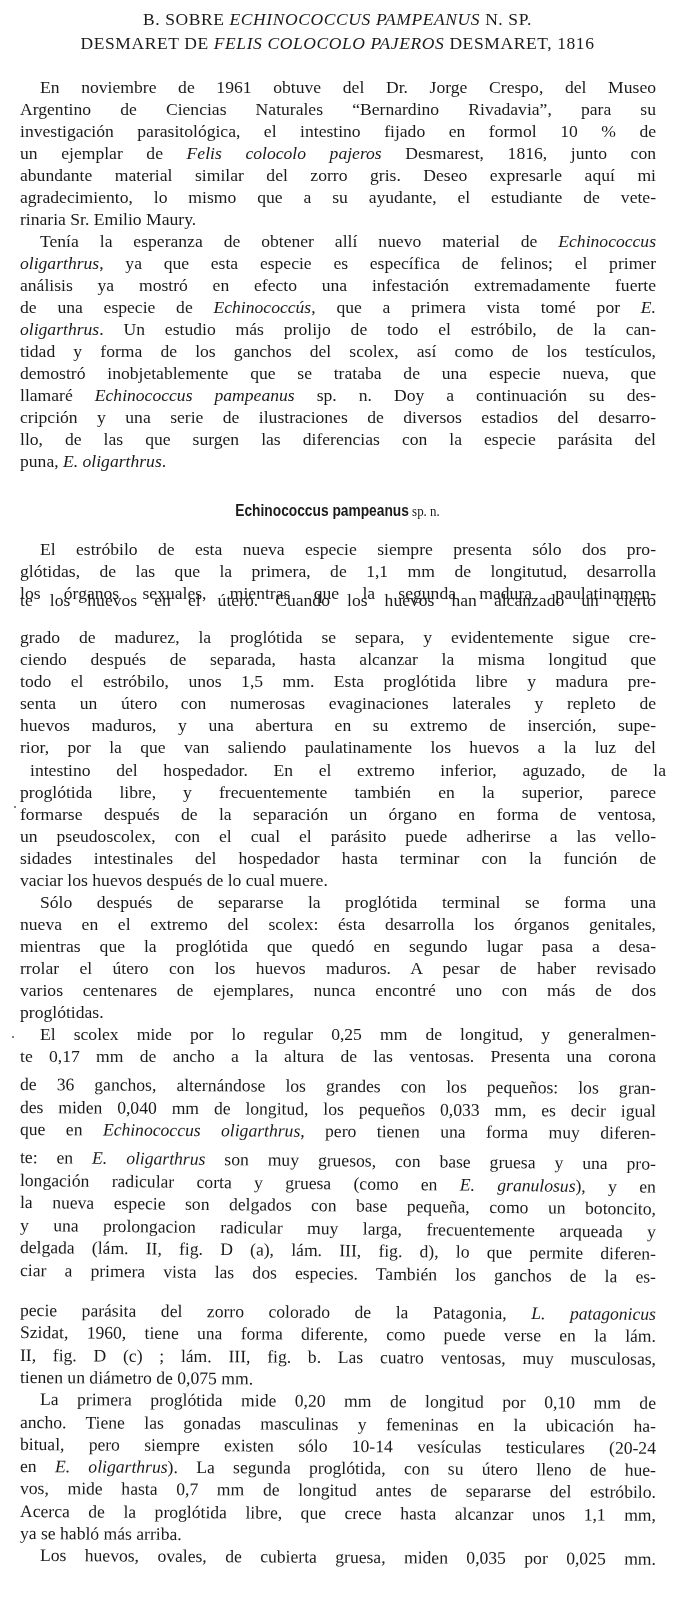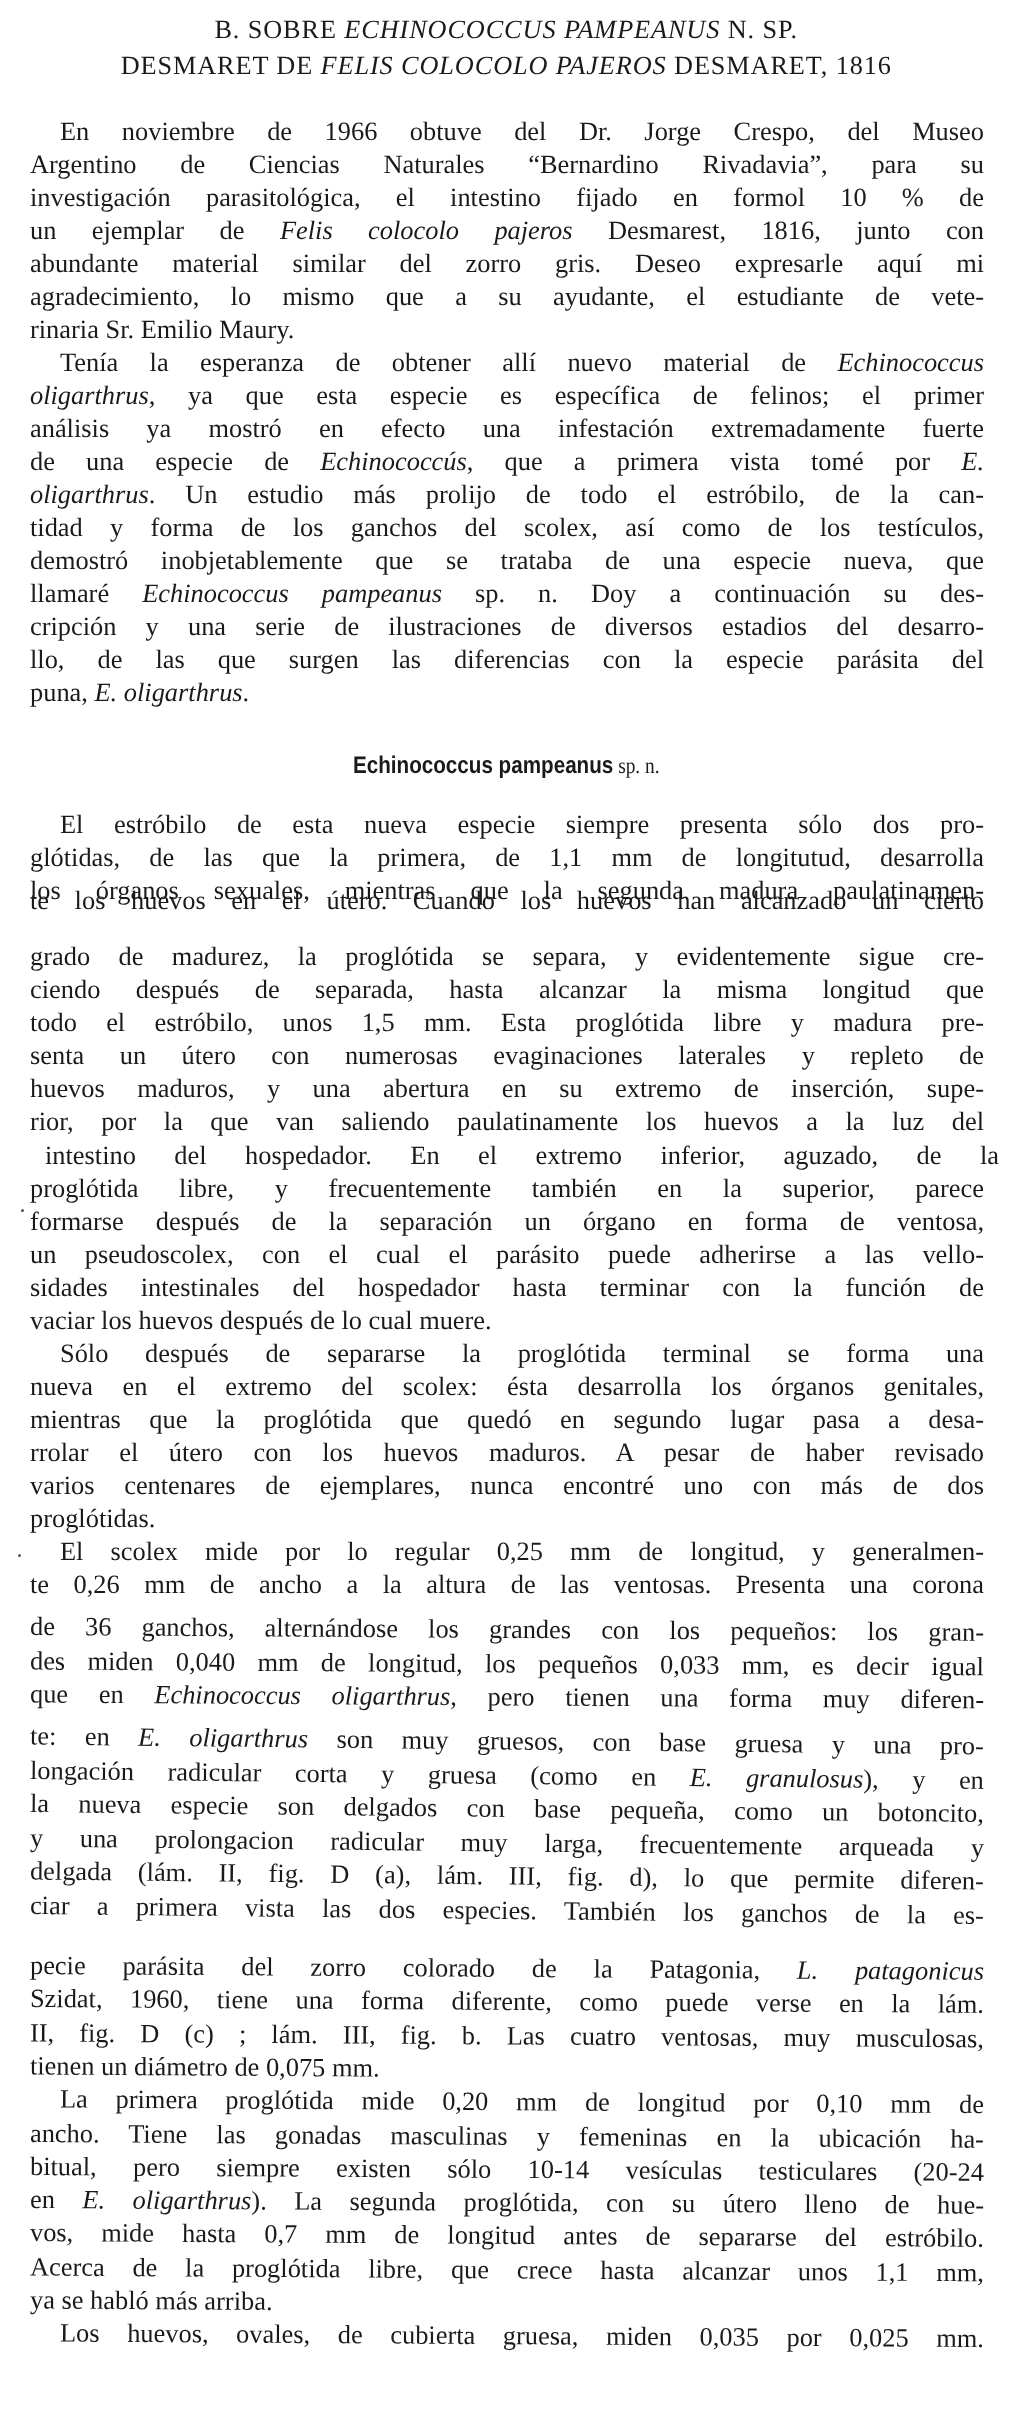--- a/index.html
+++ b/index.html
@@ -41,21 +41,21 @@
 
 <div class="page">
   <div class="title" id="t1">
     <span>B. SOBRE </span><i>ECHINOCOCCUS PAMPEANUS</i><span> N. SP.</span>
   </div>
   <div class="title" id="t2">
     <span>DESMARET DE </span><i>FELIS COLOCOLO PAJEROS</i><span> DESMARET, 1816</span>
   </div>
 
   <div id="intro">
-      <div class="line ind" style="top: 76px;">En noviembre de 1966 obtuve del Dr. Jorge Crespo, del Museo</div>
+      <div class="line ind" style="top: 76px;">En noviembre de 1961 obtuve del Dr. Jorge Crespo, del Museo</div>
       <div class="line" style="top: 98px;">Argentino de Ciencias Naturales “Bernardino Rivadavia”, para su</div>
       <div class="line" style="top: 120px;">investigación parasitológica, el intestino fijado en formol 10 % de</div>
       <div class="line" style="top: 142px;"><span>un ejemplar de </span><i>Felis colocolo pajeros</i><span> Desmarest, 1816, junto con</span></div>
       <div class="line" style="top: 164px;">abundante material similar del zorro gris. Deseo expresarle aquí mi</div>
       <div class="line" style="top: 186px;">agradecimiento, lo mismo que a su ayudante, el estudiante de vete-</div>
       <div class="line last" style="top: 208px;">rinaria Sr. Emilio Maury.</div>
       <div class="line ind" style="top: 230px;"><span>Tenía la esperanza de obtener allí nuevo material de </span><i>Echinococcus</i><span></span></div>
       <div class="line" style="top: 252px;"><span></span><i>oligarthrus</i><span>, ya que esta especie es específica de felinos; el primer</span></div>
       <div class="line" style="top: 274px;">análisis ya mostró en efecto una infestación extremadamente fuerte</div>
       <div class="line" style="top: 296px;"><span>de una especie de </span><i>Echinococcús</i><span>, que a primera vista tomé por </span><i>E.</i></div>
@@ -89,21 +89,21 @@
       <div class="line" style="top: 824.65px;">un pseudoscolex, con el cual el parásito puede adherirse a las vello-</div>
       <div class="line" style="top: 846.7px;">sidades intestinales del hospedador hasta terminar con la función de</div>
       <div class="line last" style="top: 868.75px;">vaciar los huevos después de lo cual muere.</div>
       <div class="line ind" style="top: 890.8px;">Sólo después de separarse la proglótida terminal se forma una</div>
       <div class="line" style="top: 912.85px;">nueva en el extremo del scolex: ésta desarrolla los órganos genitales,</div>
       <div class="line" style="top: 934.9px;">mientras que la proglótida que quedó en segundo lugar pasa a desa-</div>
       <div class="line" style="top: 956.95px;">rrolar el útero con los huevos maduros. A pesar de haber revisado</div>
       <div class="line" style="top: 979px;">varios centenares de ejemplares, nunca encontré uno con más de dos</div>
       <div class="line last" style="top: 1001.05px;">proglótidas.</div>
       <div class="line ind" style="top: 1023.1px;">El scolex mide por lo regular 0,25 mm de longitud, y generalmen-</div>
-      <div class="line" style="top: 1045.15px;">te 0,26 mm de ancho a la altura de las ventosas. Presenta una corona</div>
+      <div class="line" style="top: 1045.15px;">te 0,17 mm de ancho a la altura de las ventosas. Presenta una corona</div>
     </div>
   <div id="body2">
       <div class="line skew1" style="top: 1073px;">de 36 ganchos, alternándose los grandes con los pequeños: los gran-</div>
       <div class="line skew1" style="top: 1095.5px;">des miden 0,040 mm de longitud, los pequeños 0,033 mm, es decir igual</div>
       <div class="line skew1" style="top: 1118px;"><span>que en </span><i>Echinococcus oligarthrus</i><span>, pero tienen una forma muy diferen-</span></div>
     </div>
   <div id="body3">
       <div class="line skew2" style="top: 1146px;"><span>te: en </span><i>E. oligarthrus</i><span> son muy gruesos, con base gruesa y una pro-</span></div>
       <div class="line skew2" style="top: 1168.5px;"><span>longación radicular corta y gruesa (como en </span><i>E. granulosus</i><span>), y en</span></div>
       <div class="line skew2" style="top: 1191px;">la nueva especie son delgados con base pequeña, como un botoncito,</div>

